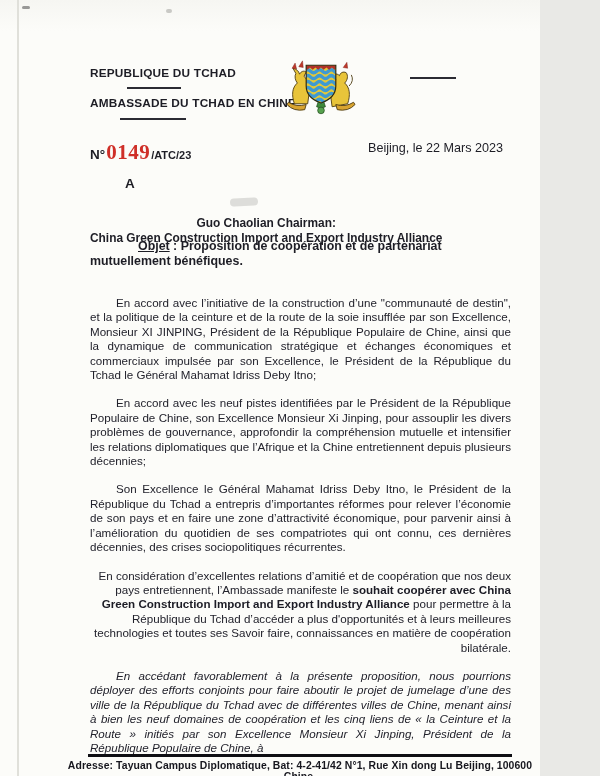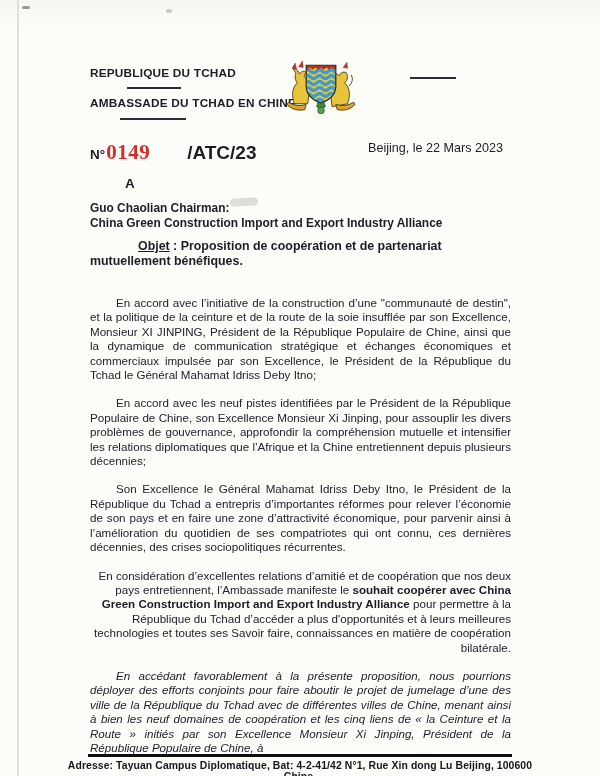--- a/index.html
+++ b/index.html
@@ -1,17 +1,17 @@
 <!DOCTYPE html>
 <html><head>
 <meta charset="utf-8">
 <style>
   html,body{margin:0;padding:0;background:#e9e9e6;}
   .page{
-    position:relative; width:600px; height:776px; overflow:hidden;
+    position:relative; width:540px; height:776px; overflow:hidden;
     background:linear-gradient(180deg,#f6f6f2 0%, #fcfcf9 4%, #fcfcf9 100%);
     font-family:"Liberation Sans", sans-serif;
     color:#20202a;
   }
   .scan-edge{position:absolute; left:17px; top:0; bottom:0; width:2px; background:#e0e0da;}
   .speck{position:absolute; border-radius:2px;}
   .speck-1{left:22px; top:6px; width:8px; height:3px; background:#4a4a4a; opacity:.55;}
   .speck-2{left:166px; top:9px; width:6px; height:4px; background:#9a9a96; opacity:.5;}
   .smudge{position:absolute; left:230px; top:198px; width:28px; height:8px; background:#b9b9b4;
     opacity:.45; border-radius:4px; transform:rotate(-3deg);}
@@ -25,27 +25,27 @@
   .hdr-right{position:absolute; left:370px; top:68px; font-weight:700; font-size:11.8px;
     letter-spacing:.2px; color:#1d1d25;}
   .dash-3{width:46px; margin:9px 0 0 40px;}
   .emblem{position:absolute; left:284px; top:56px;}
 
   
   .ref{position:absolute; left:90px; top:135px; display:flex; align-items:baseline; color:#1d1d25;}
   .ref-prefix{font-weight:700; font-size:13.5px;}
   .ref-number{font-family:"Liberation Serif", serif; font-weight:700; font-size:21px;
     color:#cf2f28; letter-spacing:.5px; margin:5px 1px;}
-  .ref-suffix{font-weight:700; font-size:19px;margin-left:36px;}
+  .ref-suffix{font-weight:700; font-size:11px;}
   .dateline{position:absolute; left:368px; top:141px; font-weight:400; font-size:12.6px; color:#1d1d25;}
 
   
   .salutation{position:absolute; left:125px; top:176px; font-weight:700; font-size:13.5px; color:#1d1d25;}
-  .addressee{position:absolute; left:90px; top:201px; font-weight:700; font-size:11.9px;
-    line-height:14.6px; white-space:nowrap; color:#1d1d25;}
+  .addressee{position:absolute; left:90px; top:216px; font-weight:700; font-size:11.9px;
+    line-height:14.6px; white-space:nowrap; color:#1d1d25;text-align:center;}
 
   
   .subject{position:absolute; left:90px; top:239px; width:424px; font-weight:700;
     font-size:12.4px; line-height:15px; color:#1d1d25;}
   .subject-label{text-decoration:underline;margin-left:48px;}
 
   
   .body-text{position:absolute; left:90px; top:296px; width:421px; font-size:11.6px;
     line-height:14.4px; color:#22222c;}
   .body-text p{margin:0 0 14px 0; text-align:justify; text-indent:26px;}

